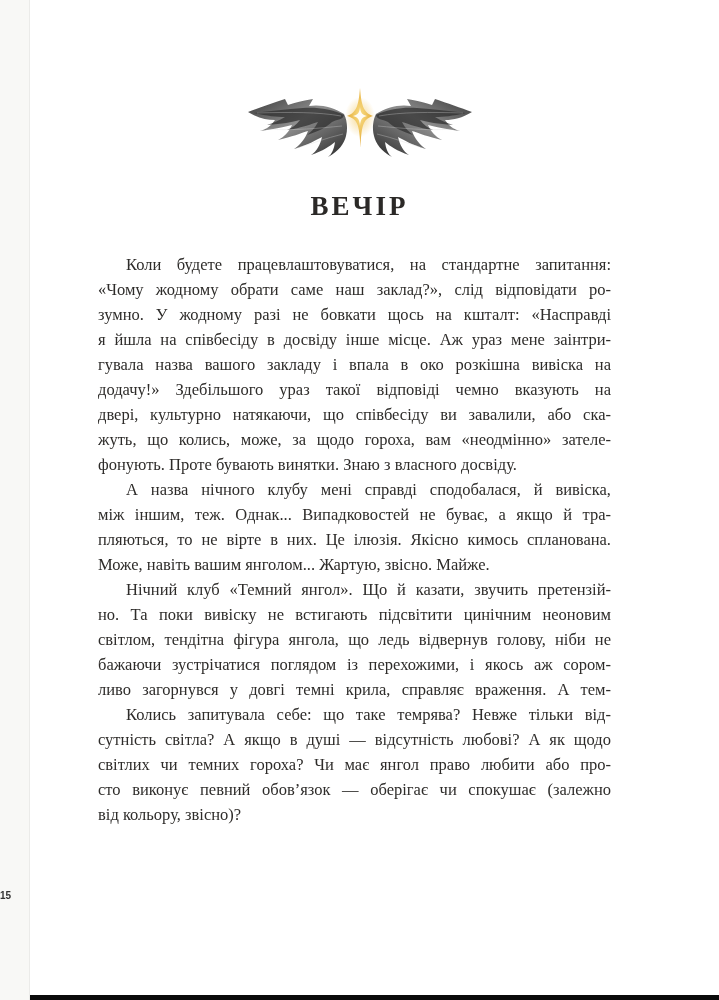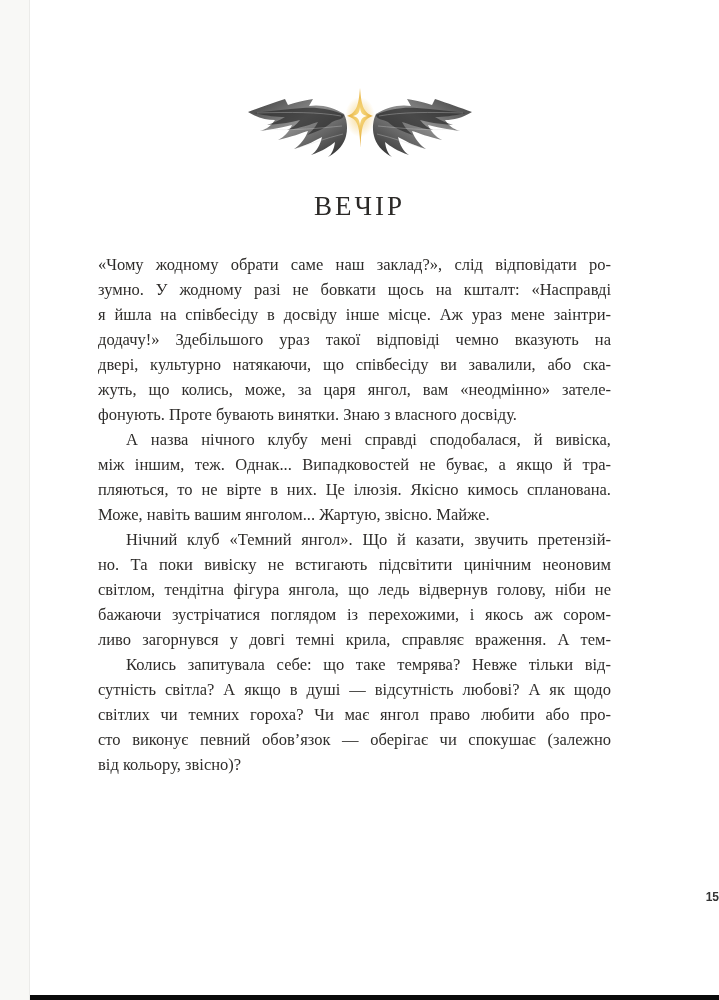--- a/index.html
+++ b/index.html
@@ -23,43 +23,43 @@
     height: 5px; background: #0a0a0a;
   }
   .ornament {
     position: absolute; left: 246px; top: 84px;
     width: 228px; height: 76px;
   }
   .ornament svg { width: 100%; height: 100%; display: block; }
   .chapter-title {
     position: absolute; left: 0; right: 0; top: 191px;
     text-align: center;
-    font-size: 27px; font-weight: normal;
+    font-size: 27px; font-weight: bold;
     letter-spacing: 3px;
     color: #2b2927;
   }
   .text-block {
     position: absolute; left: 98px; top: 252px;
     width: 513px;
     font-size: 16.5px; line-height: 25px;
     color: #2e2c2a;
   }
   .para { margin: 0; }
   .line {
     text-align: justify;
     text-align-last: justify;
     height: 25px; overflow: hidden;
   }
   .line.first { text-indent: 28px; }
   .line.last { text-align-last: left; }
   .page-number {
     position: absolute; left: 0; right: 0; top: 890px;
-    text-align: right;
+    text-align: left;
     font-family: "Liberation Sans", sans-serif;
-    font-size: 12px; font-weight: 600;
+    font-size: 10px; font-weight: 600;
     color: #333333;
   }
 </style>
 </head>
 <body>
 
 <div class="page">
 
   <div class="left-strip"></div>
 
@@ -118,26 +118,28 @@
           C229,56 233,60 242,62 C233,64 229,68 228,82
           C227,68 223,64 214,62 C223,60 227,56 228,44 Z"></path>
       </g>
     </svg>
   </div>
 
   <div class="chapter-title">ВЕЧІР</div>
 
   <div class="text-block">
       <div class="para">
+        <div class="line first">Коли будете працевлаштовуватися, на стандартне запитання:</div>
         <div class="line">«Чому жодному обрати саме наш заклад?», слід відповідати ро-</div>
         <div class="line">зумно. У жодному разі не бовкати щось на кшталт: «Насправді</div>
         <div class="line">я йшла на співбесіду в досвіду інше місце. Аж ураз мене заінтри-</div>
+        <div class="line">гувала назва вашого закладу і впала в око розкішна вивіска на</div>
         <div class="line">додачу!» Здебільшого ураз такої відповіді чемно вказують на</div>
         <div class="line">двері, культурно натякаючи, що співбесіду ви завалили, або ска-</div>
-        <div class="line">жуть, що колись, може, за царя янгол, вам «неодмінно» зателе-</div>
+        <div class="line">жуть, що колись, може, за щодо гороха, вам «неодмінно» зателе-</div>
         <div class="line last">фонують. Проте бувають винятки. Знаю з власного досвіду.</div>
       </div>
       <div class="para">
         <div class="line first">А назва нічного клубу мені справді сподобалася, й вивіска,</div>
         <div class="line">між іншим, теж. Однак... Випадковостей не буває, а якщо й тра-</div>
         <div class="line">пляються, то не вірте в них. Це ілюзія. Якісно кимось спланована.</div>
         <div class="line last">Може, навіть вашим янголом... Жартую, звісно. Майже.</div>
       </div>
       <div class="para">
         <div class="line first">Нічний клуб «Темний янгол». Що й казати, звучить претензій-</div>

